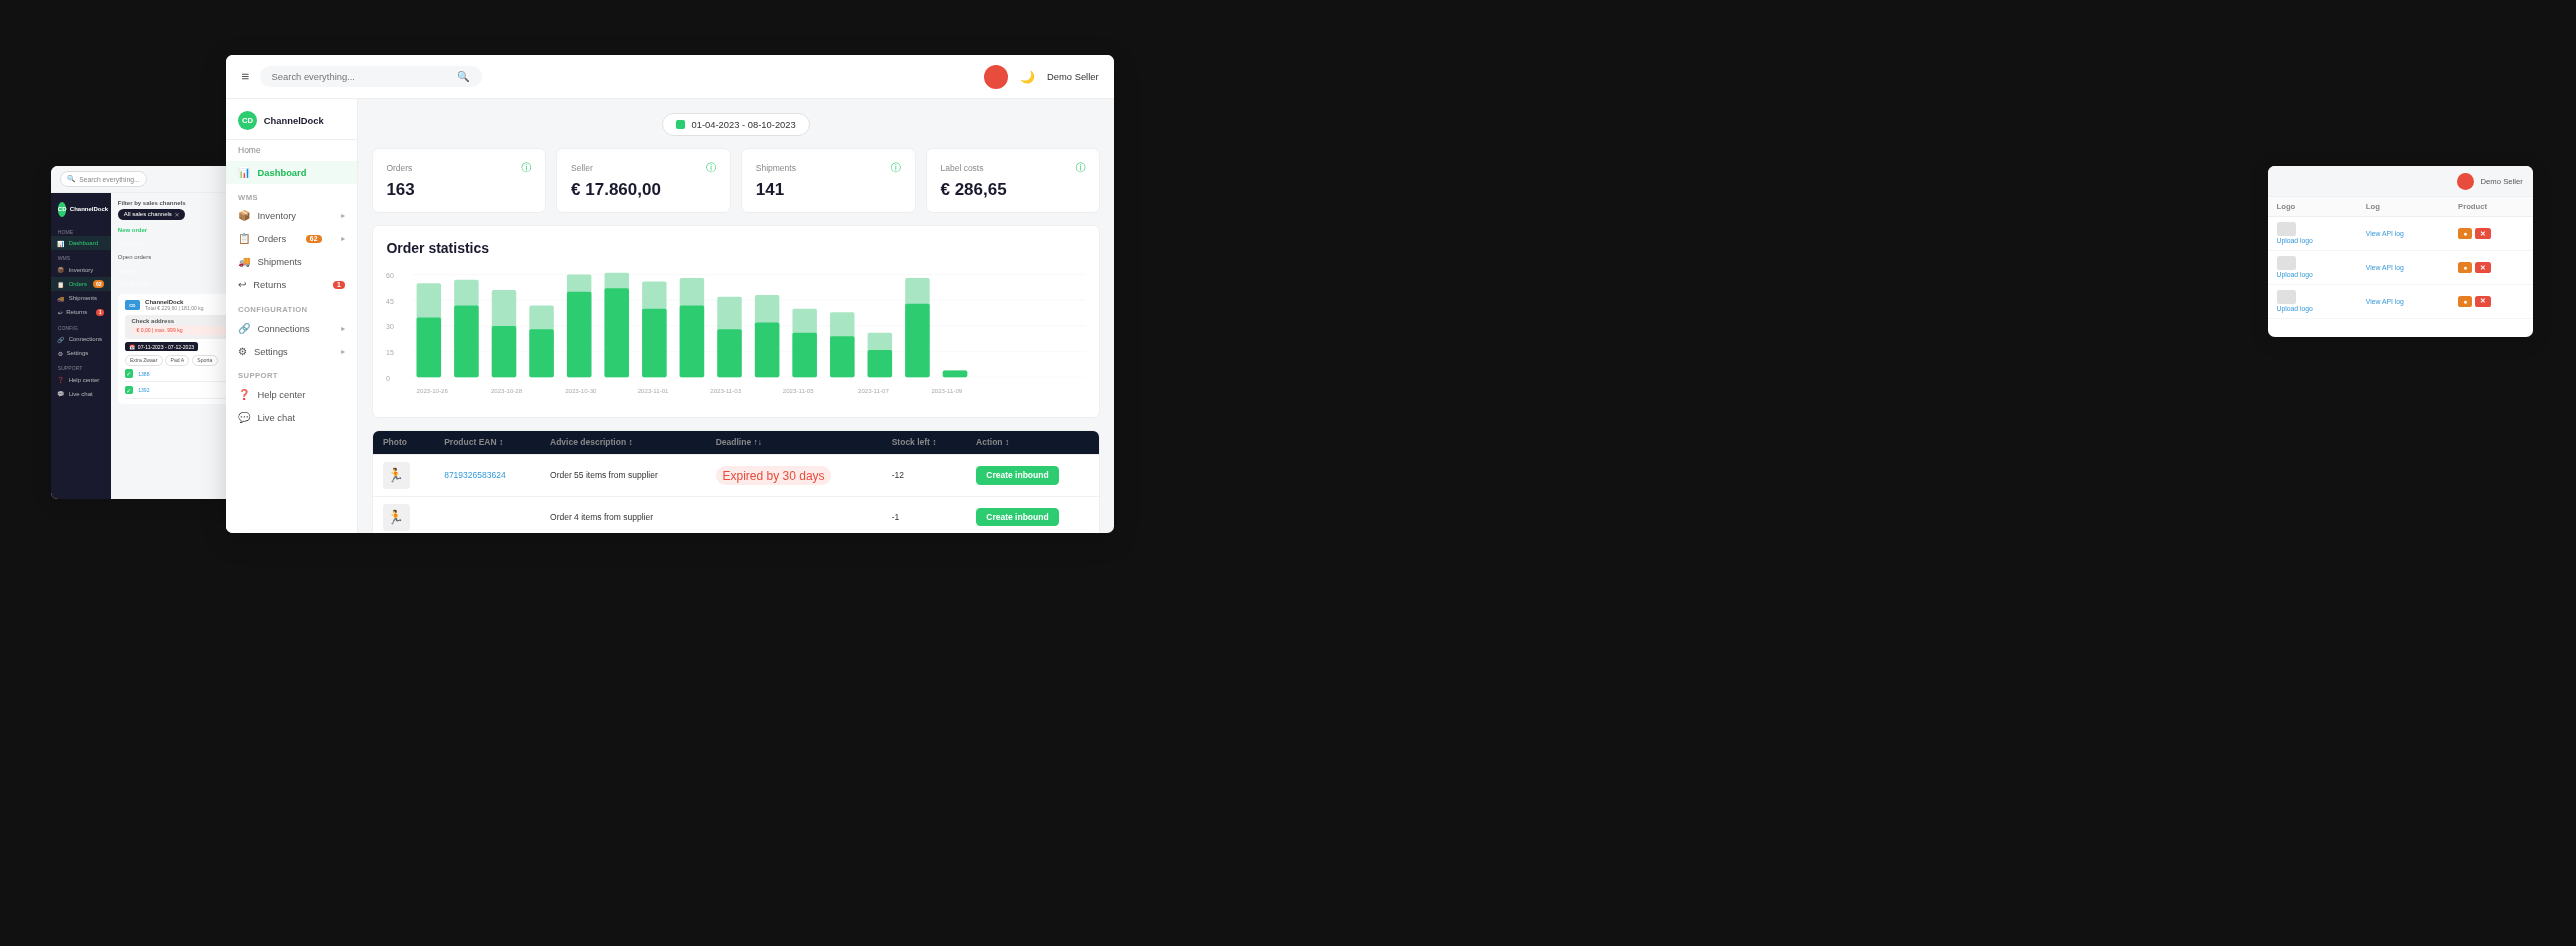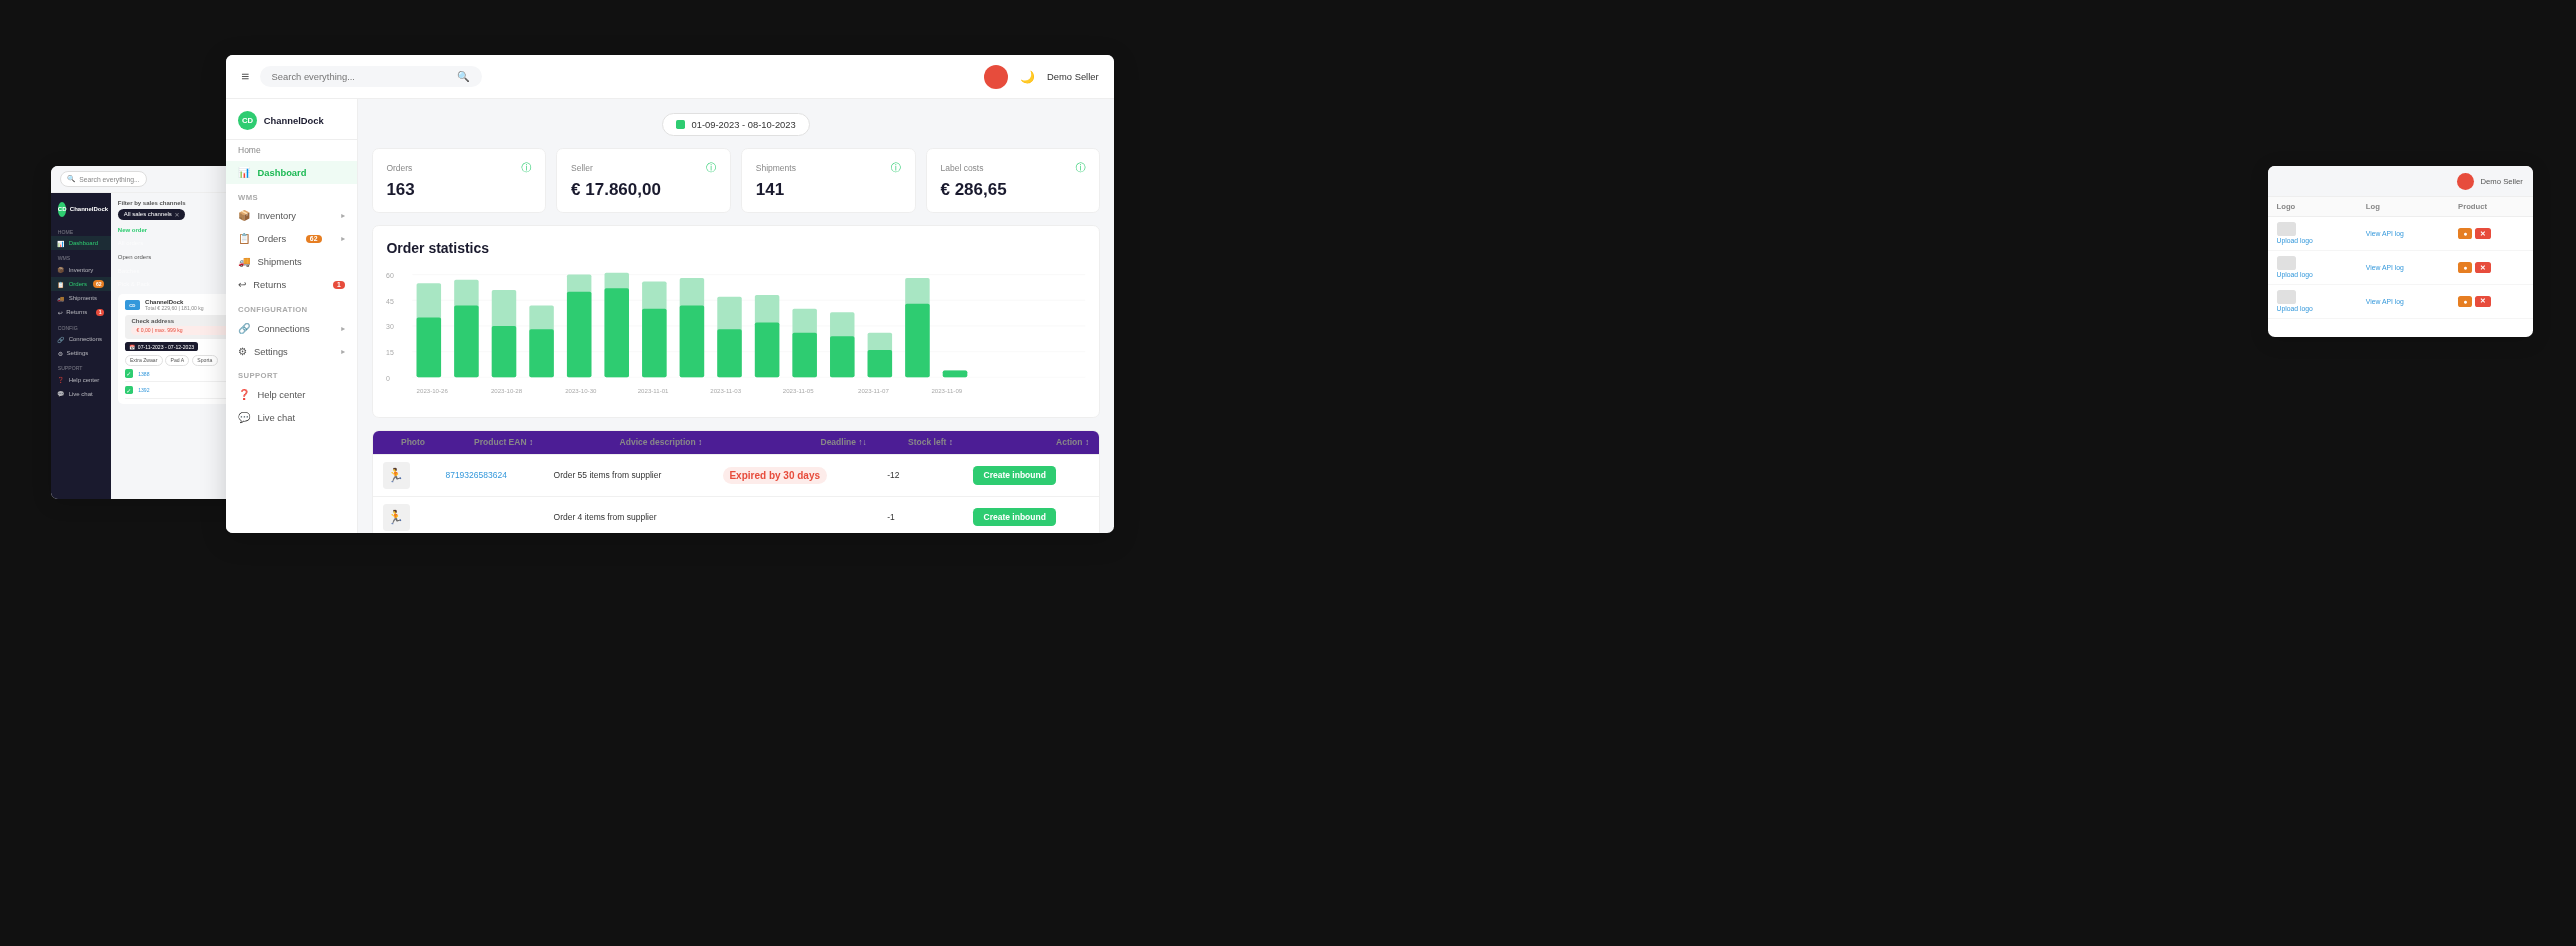--- a/index.html
+++ b/index.html
@@ -216,40 +216,40 @@
       padding: 10.2px 13.7px 6.8px;
       border-bottom: 0.9px solid #eee;
     }
     .stock-table {
       width: 100%;
       border-collapse: collapse;
       font-size: 8.5px;
     }
     .stock-table th {
       padding: 6.8px 10.2px;
-      text-align: right;
+      text-align: left;
       color: #888;
       font-weight: 600;
       border-bottom: 0.9px solid #eee;
-      background: #4c1d95;
+      background: #0f172a;
     }
     .stock-table td {
       padding: 6.8px 10.2px;
       border-bottom: 0.9px solid #f0f0f0;
       color: #333;
       vertical-align: middle;
     }
     .product-link { color: #3498db; text-decoration: none; }
     .badge-expired {
       background: #fdecea;
       color: #e74c3c;
       border-radius: 10.2px;
       padding: 2.6px 6.8px;
-      font-size: 10px;
-      font-weight: 700;
+      font-size: 12px;
+      font-weight: 400;
       white-space: nowrap;
     }
     .btn-create-inbound {
       background: #2ecc71;
       color: #fff;
       border: none;
       border-radius: 4.3px;
       padding: 4.3px 10.2px;
       font-size: 8.5px;
       font-weight: 600;
@@ -674,21 +674,21 @@
         <span class="nav-icon">💬</span>
         <span>Live chat</span>
       </div>
     </div>
 
     <div class="dashboard-content">
 
       <div class="date-picker-bar">
         <div class="date-picker-btn">
           <div class="date-picker-dot"></div>
-          <span>01-09-2023 - 08-10-2023</span>
+          <span>01-04-2023 - 08-10-2023</span>
         </div>
       </div>
 
       <div class="stats-row">
         <div class="stat-card">
           <div class="stat-label">
             <span>Orders</span>
             <span class="stat-icon">ⓘ</span>
           </div>
           <div class="stat-value">163</div>

